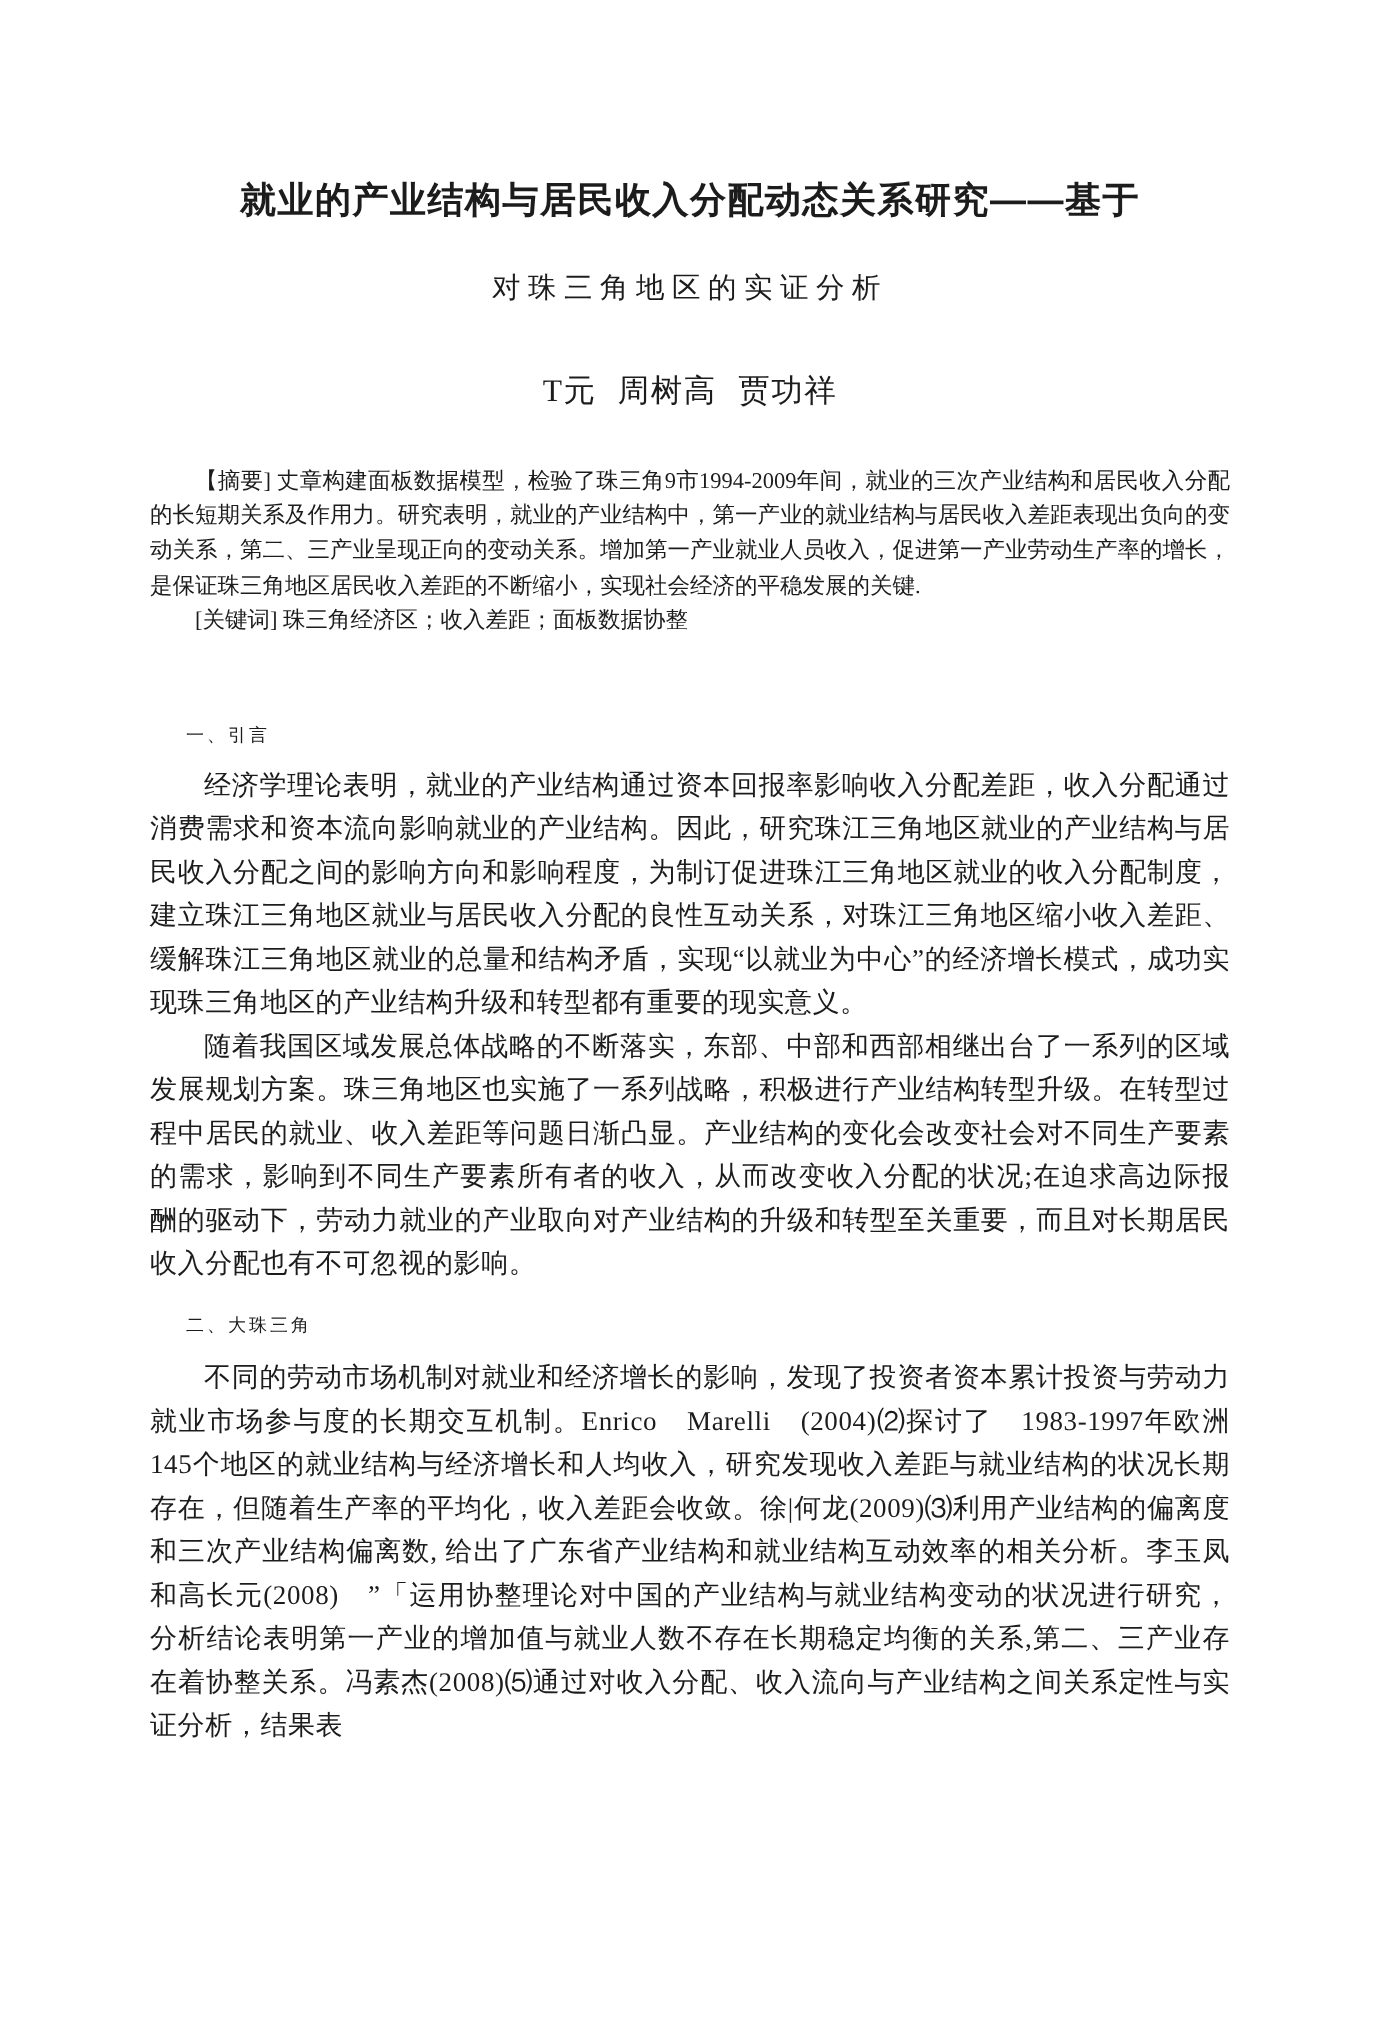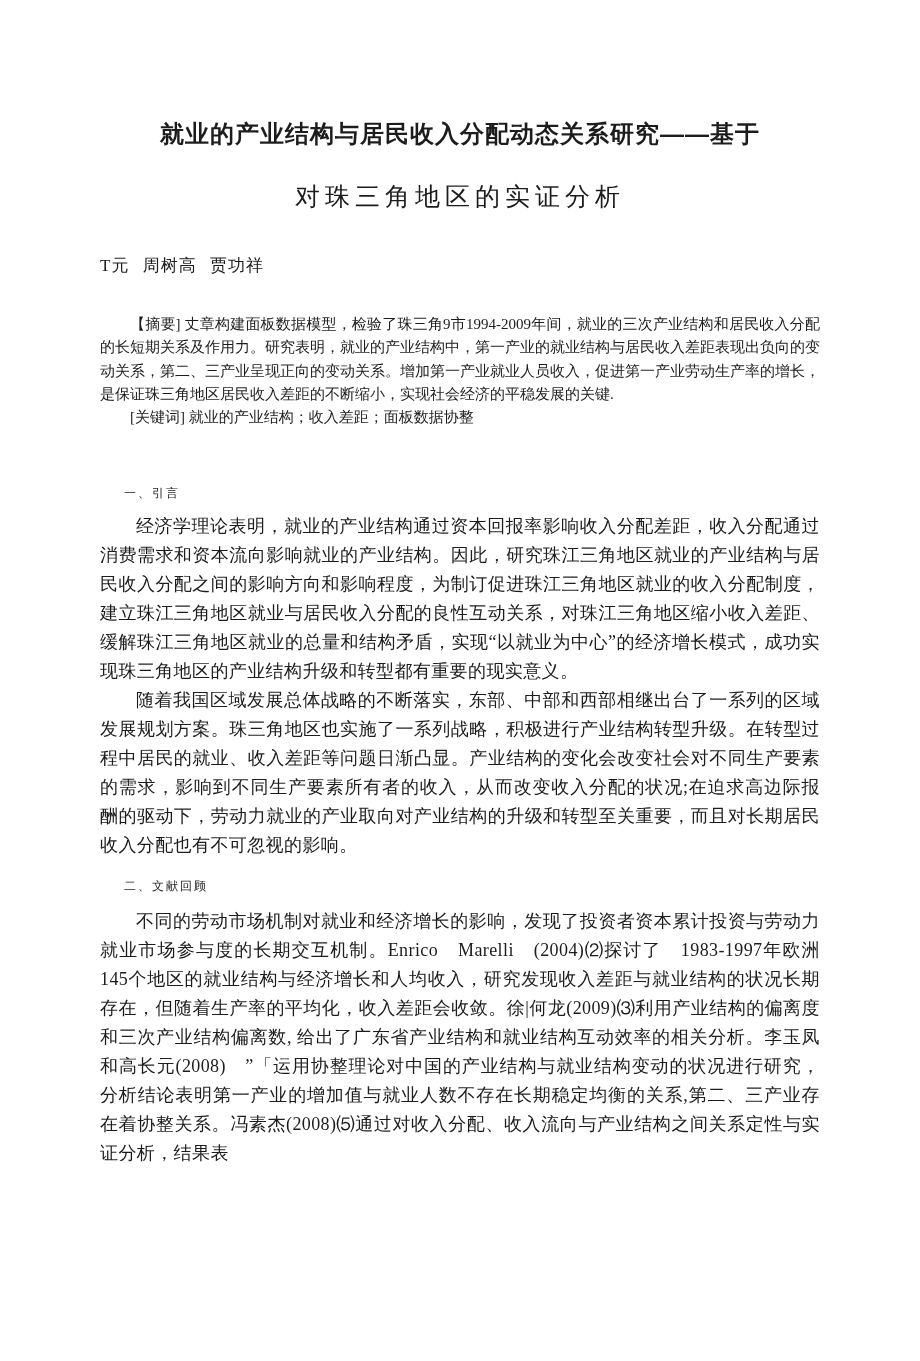--- a/index.html
+++ b/index.html
@@ -23,30 +23,30 @@
     margin: 0;
     font-family: "Liberation Sans", "DejaVu Sans", sans-serif;
     font-size: 24px;
     font-weight: bold;
     text-align: center;
     letter-spacing: 1px;
     line-height: 1.35;
   }
   .title-line2 {
     margin: 30px 0 0 0;
-    font-size: 25px;
+    font-size: 19px;
     font-weight: normal;
     text-align: center;
     letter-spacing: 5px;
     line-height: 1.35;
   }
   .authors {
     margin: 40px 0 0 0;
-    font-size: 17px;
-    text-align: left;
+    font-size: 21px;
+    text-align: center;
     word-spacing: 8px;
     letter-spacing: 1px;
   }
   .abstract {
     margin: 36px 0 0 0;
     font-size: 15px;
     line-height: 23.2px;
     text-indent: 2em;
     text-align: justify;
   }
@@ -82,27 +82,27 @@
 <div class="page">
 
   <h1 class="title-line1">就业的产业结构与居民收入分配动态关系研究——基于</h1>
 
   <h2 class="title-line2">对珠三角地区的实证分析</h2>
 
   <div class="authors">T元 周树高 贾功祥</div>
 
   <p class="abstract">【摘要] 丈章构建面板数据模型，检验了珠三角9市1994-2009年间，就业的三次产业结构和居民收入分配的长短期关系及作用力。研究表明，就业的产业结构中，第一产业的就业结构与居民收入差距表现出负向的变动关系，第二、三产业呈现正向的变动关系。增加第一产业就业人员收入，促进第一产业劳动生产率的增长，是保证珠三角地区居民收入差距的不断缩小，实现社会经济的平稳发展的关键.</p>
 
-  <p class="keywords">[关键词] 就业的产业结构；收入差距；面板数据协整</p>
+  <p class="keywords">[关键词] 珠三角经济区；收入差距；面板数据协整</p>
 
   <h3 class="section-heading">一、引言</h3>
 
   <p class="para">经济学理论表明，就业的产业结构通过资本回报率影响收入分配差距，收入分配通过消费需求和资本流向影响就业的产业结构。因此，研究珠江三角地区就业的产业结构与居民收入分配之间的影响方向和影响程度，为制订促进珠江三角地区就业的收入分配制度，建立珠江三角地区就业与居民收入分配的良性互动关系，对珠江三角地区缩小收入差距、缓解珠江三角地区就业的总量和结构矛盾，实现“以就业为中心”的经济增长模式，成功实现珠三角地区的产业结构升级和转型都有重要的现实意义。</p>
 
   <p class="para">随着我国区域发展总体战略的不断落实，东部、中部和西部相继出台了一系列的区域发展规划方案。珠三角地区也实施了一系列战略，积极进行产业结构转型升级。在转型过程中居民的就业、收入差距等问题日渐凸显。产业结构的变化会改变社会对不同生产要素的需求，影响到不同生产要素所有者的收入，从而改变收入分配的状况;在迫求高边际报酬的驱动下，劳动力就业的产业取向对产业结构的升级和转型至关重要，而且对长期居民收入分配也有不可忽视的影响。</p>
 
-  <h3 class="section-heading second">二、文献回顾</h3>
+  <h3 class="section-heading second">二、大珠三角</h3>
 
 
 
   <p class="para">不同的劳动市场机制对就业和经济增长的影响，发现了投资者资本累计投资与劳动力就业市场参与度的长期交互机制。Enrico　Marelli　(2004)⑵探讨了　1983-1997年欧洲145个地区的就业结构与经济增长和人均收入，研究发现收入差距与就业结构的状况长期存在，但随着生产率的平均化，收入差距会收敛。徐|何龙(2009)⑶利用产业结构的偏离度和三次产业结构偏离数, 给出了广东省产业结构和就业结构互动效率的相关分析。李玉凤和高长元(2008)　”「运用协整理论对中国的产业结构与就业结构变动的状况进行研究，分析结论表明第一产业的增加值与就业人数不存在长期稳定均衡的关系,第二、三产业存在着协整关系。冯素杰(2008)⑸通过对收入分配、收入流向与产业结构之间关系定性与实证分析，结果表</p>
 
 </div>
 
 </body></html>

